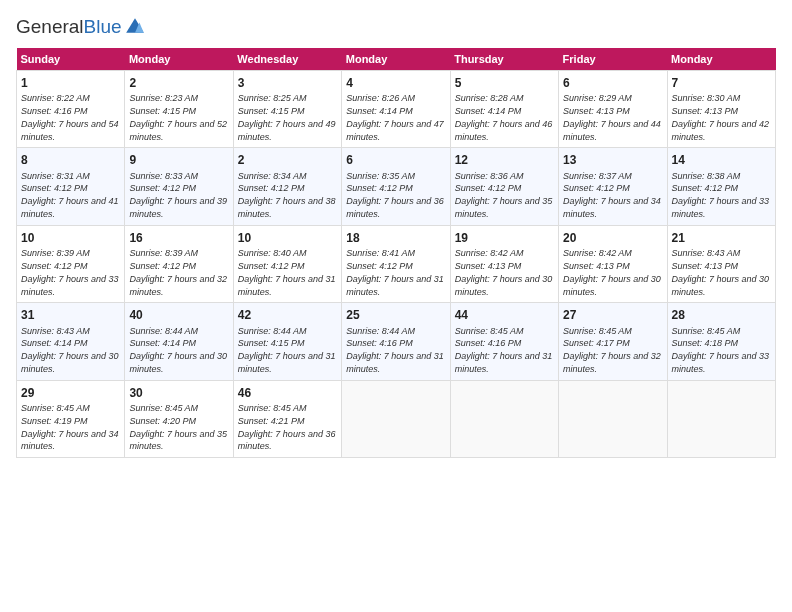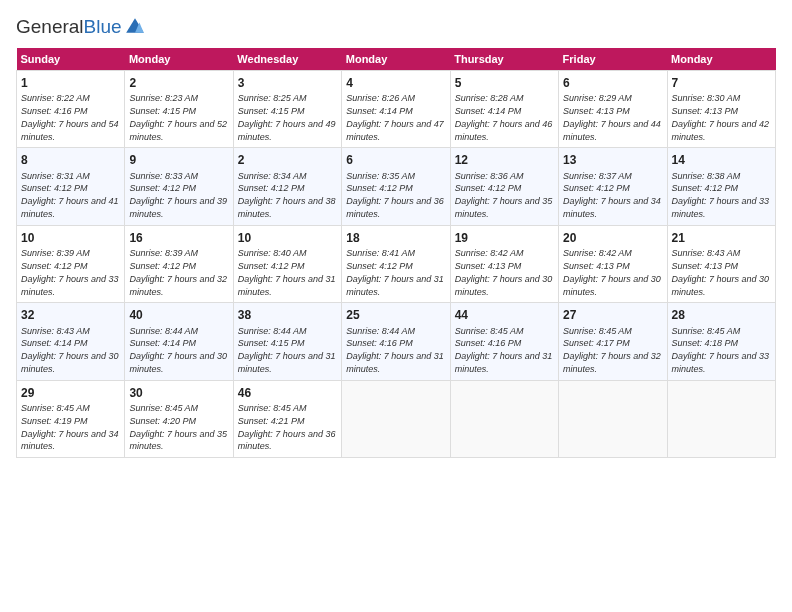--- a/index.html
+++ b/index.html
@@ -156,25 +156,25 @@
           <td><span class="day-num">18</span>
 <span class="day-info">Sunrise: 8:41 AM<br>Sunset: 4:12 PM<br>Daylight: 7 hours and 31 minutes.</span></td>
           <td><span class="day-num">19</span>
 <span class="day-info">Sunrise: 8:42 AM<br>Sunset: 4:13 PM<br>Daylight: 7 hours and 30 minutes.</span></td>
           <td><span class="day-num">20</span>
 <span class="day-info">Sunrise: 8:42 AM<br>Sunset: 4:13 PM<br>Daylight: 7 hours and 30 minutes.</span></td>
           <td><span class="day-num">21</span>
 <span class="day-info">Sunrise: 8:43 AM<br>Sunset: 4:13 PM<br>Daylight: 7 hours and 30 minutes.</span></td>
         </tr>
         <tr>
-          <td><span class="day-num">32</span>
+          <td><span class="day-num">31</span>
 <span class="day-info">Sunrise: 8:43 AM<br>Sunset: 4:14 PM<br>Daylight: 7 hours and 30 minutes.</span></td>
           <td><span class="day-num">40</span>
 <span class="day-info">Sunrise: 8:44 AM<br>Sunset: 4:14 PM<br>Daylight: 7 hours and 30 minutes.</span></td>
-          <td><span class="day-num">38</span>
+          <td><span class="day-num">42</span>
 <span class="day-info">Sunrise: 8:44 AM<br>Sunset: 4:15 PM<br>Daylight: 7 hours and 31 minutes.</span></td>
           <td><span class="day-num">25</span>
 <span class="day-info">Sunrise: 8:44 AM<br>Sunset: 4:16 PM<br>Daylight: 7 hours and 31 minutes.</span></td>
           <td><span class="day-num">44</span>
 <span class="day-info">Sunrise: 8:45 AM<br>Sunset: 4:16 PM<br>Daylight: 7 hours and 31 minutes.</span></td>
           <td><span class="day-num">27</span>
 <span class="day-info">Sunrise: 8:45 AM<br>Sunset: 4:17 PM<br>Daylight: 7 hours and 32 minutes.</span></td>
           <td><span class="day-num">28</span>
 <span class="day-info">Sunrise: 8:45 AM<br>Sunset: 4:18 PM<br>Daylight: 7 hours and 33 minutes.</span></td>
         </tr>

